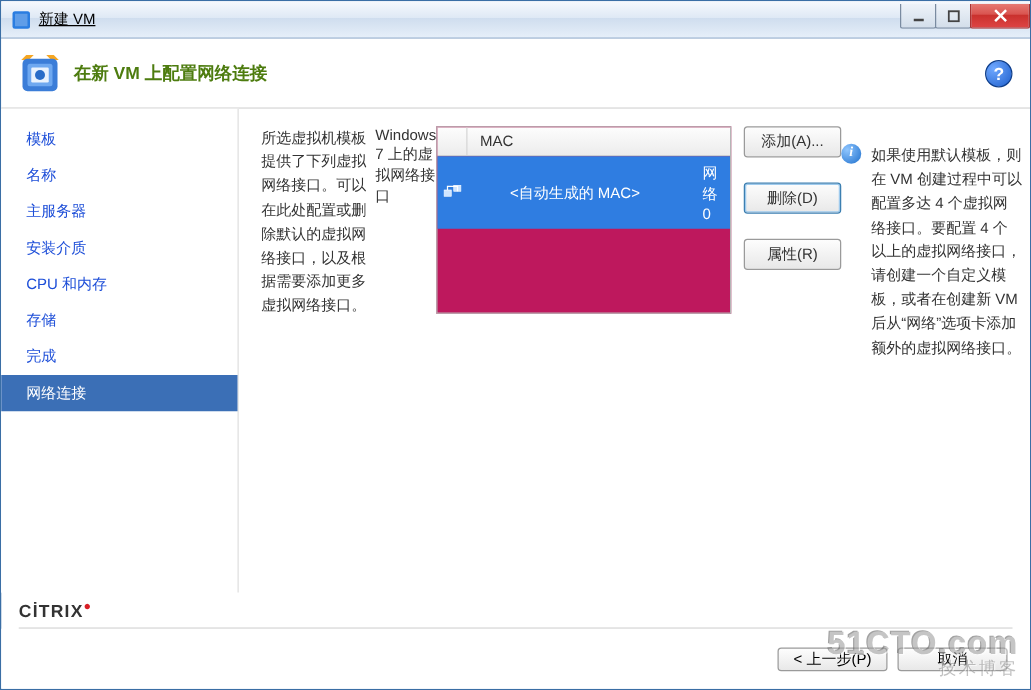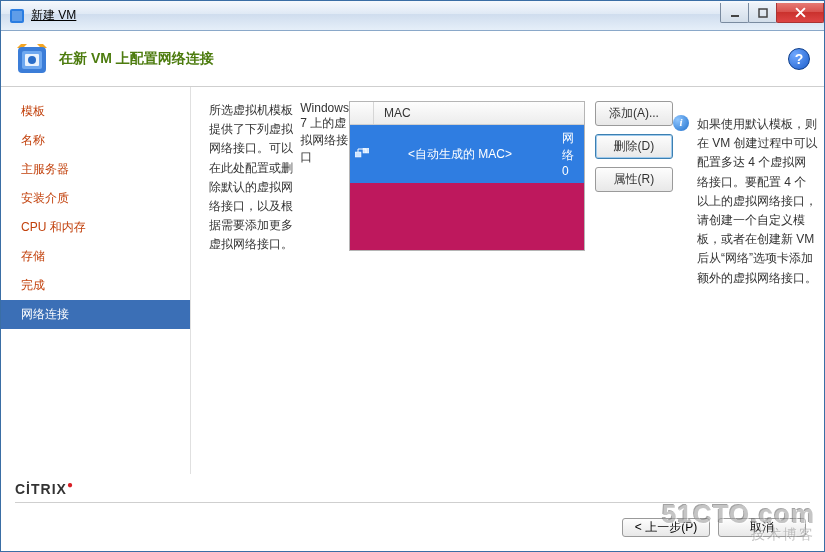--- a/index.html
+++ b/index.html
@@ -17,41 +17,41 @@
 
 
 .headerstrip { height: 56px; background: #fff; display: flex; align-items: center; padding: 0 14px; border-bottom: 1px solid #cfcfcf; }
 .headerstrip .bigicon { width: 34px; height: 34px; margin-right: 10px; }
 .headerstrip .headtext { font-size: 14px; font-weight: bold; color: #4d7c0f; flex: 1; }
 .helpbtn { width: 22px; height: 22px; border-radius: 50%; background: radial-gradient(circle at 30% 30%, #6fa8ff, #1e5fcc); border: 1px solid #0d3d8a; color: #fff; display: flex; align-items: center; justify-content: center; font-weight: bold; font-size: 14px; cursor: pointer; }
 
 
 .body { flex: 1; display: flex; background: #fff; }
 .sidebar { width: 190px; background: #fff; padding: 10px 0; border-right: 1px solid #e0e0e0; }
-.navitem { padding: 6px 20px; font-size: 12px; color: #c2410c; cursor: pointer; }
+.navitem { padding: 6px 20px; font-size: 12px; color: #1d4ed8; cursor: pointer; }
 .navitem.active { background: #3b6fb6; color: #fff; }
 .content { flex: 1; padding: 14px 6px 10px 18px; display: flex; flex-direction: row; font-size: 12px; color: #333; position: relative; overflow: visible; }
 .desc { line-height: 1.6; margin-bottom: 14px; }
 .subhead { margin-bottom: 6px; }
 
 .listrow { display: flex; align-items: flex-start; gap: 10px; flex: 1; }
 .listbox { flex: 1; border: 1px solid #b5b5b5; background: #be185d; min-height: 150px; display: flex; flex-direction: column; }
 .listheader { display: flex; background: linear-gradient(to bottom, #fdfdfd, #ececec); border-bottom: 1px solid #cfcfcf; font-size: 12px; }
 .listheader .col { padding: 4px 10px; border-right: 1px solid #d6d6d6; }
 .listheader .col:last-child { border-right: none; }
 .col.c0 { width: 24px; padding: 4px 4px; }
 .col.c1 { width: 130px; }
 .col.c2 { flex: 1; }
 .listrowitem { display: flex; align-items: center; padding: 3px 0; font-size: 12px; }
 .listrowitem.selected { background: #2f7de1; color: #fff; gap: 24px; }
 .listrowitem .col { padding: 2px 10px; }
 .listrowitem .col.c0 { display: flex; align-items: center; justify-content: center; padding: 2px 4px; }
 .nicicon { width: 14px; height: 12px; }
 
-.sidebtns { display: flex; flex-direction: column; gap: 8px; width: 78px; }
+.sidebtns { display: flex; flex-direction: column; gap: 20px; width: 78px; }
 .btn { font-size: 12px; padding: 3px 0; background: linear-gradient(to bottom, #fdfdfd, #e8e8e8); border: 1px solid #9a9a9a; border-radius: 3px; cursor: pointer; text-align: center; }
 .btn.focused { border-color: #3c7fb1; box-shadow: 0 0 0 1px #9ecaed inset; }
 
 .infobox { display: flex; gap: 8px; margin-top: 14px; line-height: 1.6; }
 .infoicon { width: 16px; height: 16px; flex-shrink: 0; border-radius: 50%; background: radial-gradient(circle at 30% 30%, #8fc6ff, #1e6fcc); color: #fff; display: flex; align-items: center; justify-content: center; font-style: italic; font-weight: bold; font-size: 11px; font-family: Georgia, serif; }
 
 
 .footerbar { height: 28px; display: flex; align-items: center; padding: 0 14px; }
 .brand { font-size: 14px; font-weight: bold; letter-spacing: 1px; color: #333; }
 .brand .dot { color: #d81f26; font-size: 10px; vertical-align: super; }

